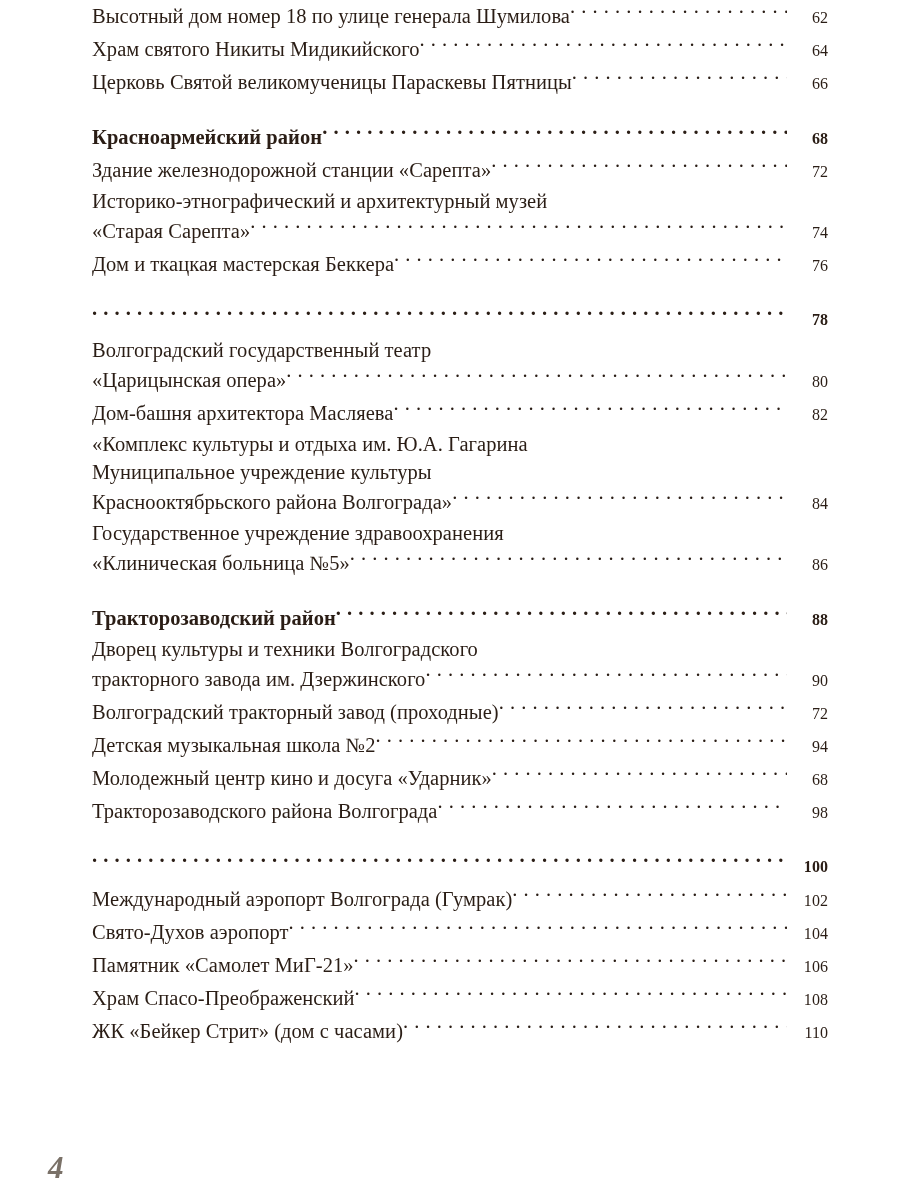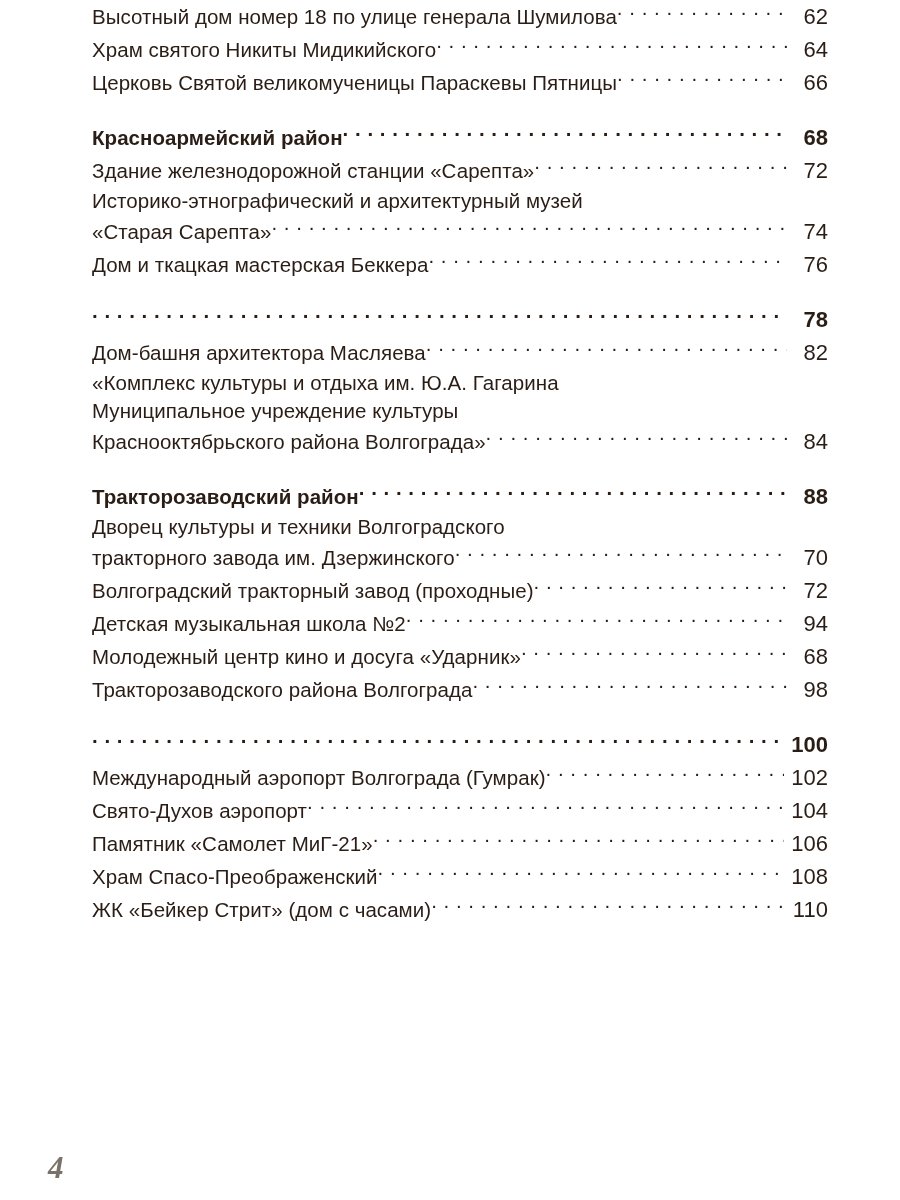--- a/index.html
+++ b/index.html
@@ -40,20 +40,21 @@
 
   
   .line {
     position: relative;
     height: 28px;
     line-height: 28px;
     font-size: 20.5px;
     letter-spacing: 0.05px;
     white-space: nowrap;
     overflow: hidden;
+    font-family: Liberation Serif, serif;
   }
   
   .toc-entry.single > .line {
     height: 33px;
     line-height: 33px;
   }
   
   .toc-entry.multi > .line.tail {
     height: 33px;
     line-height: 33px;
@@ -89,21 +90,21 @@
     white-space: nowrap;
     letter-spacing: 0.5px;
     font-size: 20.5px;
     color: #2a1d15;
   }
   .page-num {
     flex: 0 0 auto;
     text-align: right;
     min-width: 34px;
     padding-left: 7px;
-    font-size: 22px;
+    font-size: 16px;
     white-space: nowrap;
   }
   .section .page-num,
   .section .leader::before {
     font-weight: bold;
   }
 
   
   .plain-line {
     white-space: nowrap;
@@ -190,56 +191,76 @@
       </div>
     </div>
     <div class="toc-entry section single">
       <div class="line tail">
         <div class="leader-row">
           <span class="leader"></span>
           <span class="page-num">78</span>
         </div>
       </div>
     </div>
+    <div class="toc-entry multi">
+      <div class="line"><span class="plain-line">Волгоградский государственный театр</span></div>
+      <div class="line tail">
+        <div class="leader-row">
+          <span class="title-text">«Царицынская опера»</span>
+          <span class="leader"></span>
+          <span class="page-num">80</span>
+        </div>
+      </div>
+    </div>
     <div class="toc-entry single">
       <div class="line tail">
         <div class="leader-row">
           <span class="title-text">Дом-башня архитектора Масляева</span>
           <span class="leader"></span>
           <span class="page-num">82</span>
         </div>
       </div>
     </div>
     <div class="toc-entry multi">
       <div class="line"><span class="plain-line">«Комплекс культуры и отдыха им. Ю.А. Гагарина</span></div>
       <div class="line"><span class="plain-line">Муниципальное учреждение культуры</span></div>
       <div class="line tail">
         <div class="leader-row">
           <span class="title-text">Краснооктябрьского района Волгограда»</span>
           <span class="leader"></span>
           <span class="page-num">84</span>
         </div>
       </div>
     </div>
+    <div class="toc-entry multi">
+      <div class="line"><span class="plain-line">Государственное учреждение здравоохранения</span></div>
+      <div class="line tail">
+        <div class="leader-row">
+          <span class="title-text">«Клиническая больница №5»</span>
+          <span class="leader"></span>
+          <span class="page-num">86</span>
+        </div>
+      </div>
+    </div>
     <div class="toc-entry section single">
       <div class="line tail">
         <div class="leader-row">
           <span class="title-text">Тракторозаводский район</span>
           <span class="leader"></span>
           <span class="page-num">88</span>
         </div>
       </div>
     </div>
     <div class="toc-entry multi">
       <div class="line"><span class="plain-line">Дворец культуры и техники Волгоградского</span></div>
       <div class="line tail">
         <div class="leader-row">
           <span class="title-text">тракторного завода им. Дзержинского</span>
           <span class="leader"></span>
-          <span class="page-num">70</span>
+          <span class="page-num">90</span>
         </div>
       </div>
     </div>
     <div class="toc-entry single">
       <div class="line tail">
         <div class="leader-row">
           <span class="title-text">Волгоградский тракторный завод (проходные)</span>
           <span class="leader"></span>
           <span class="page-num">72</span>
         </div>

